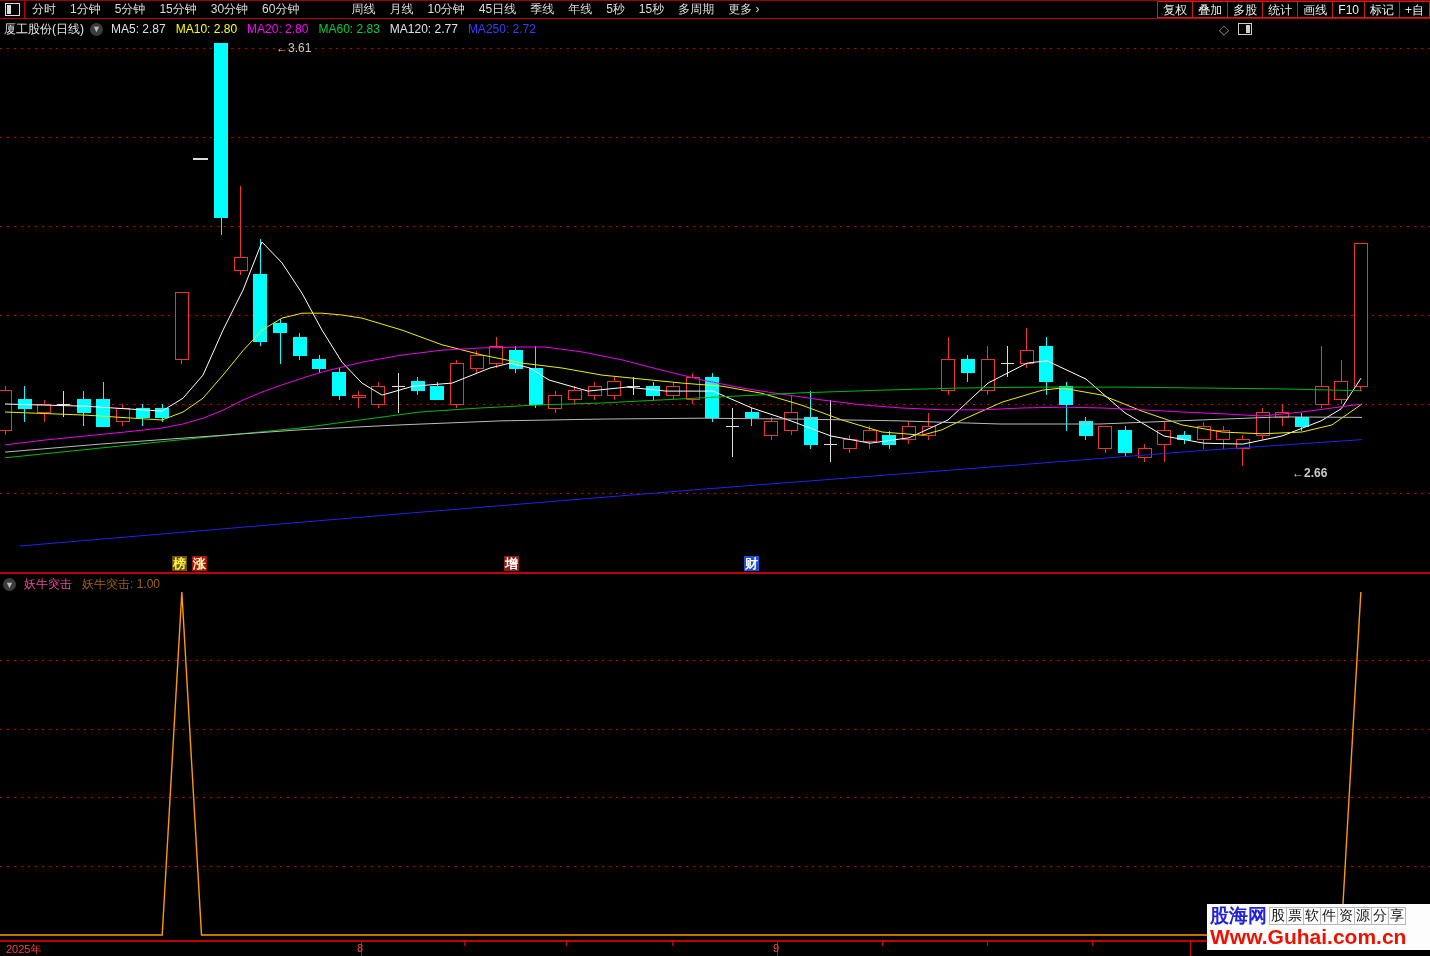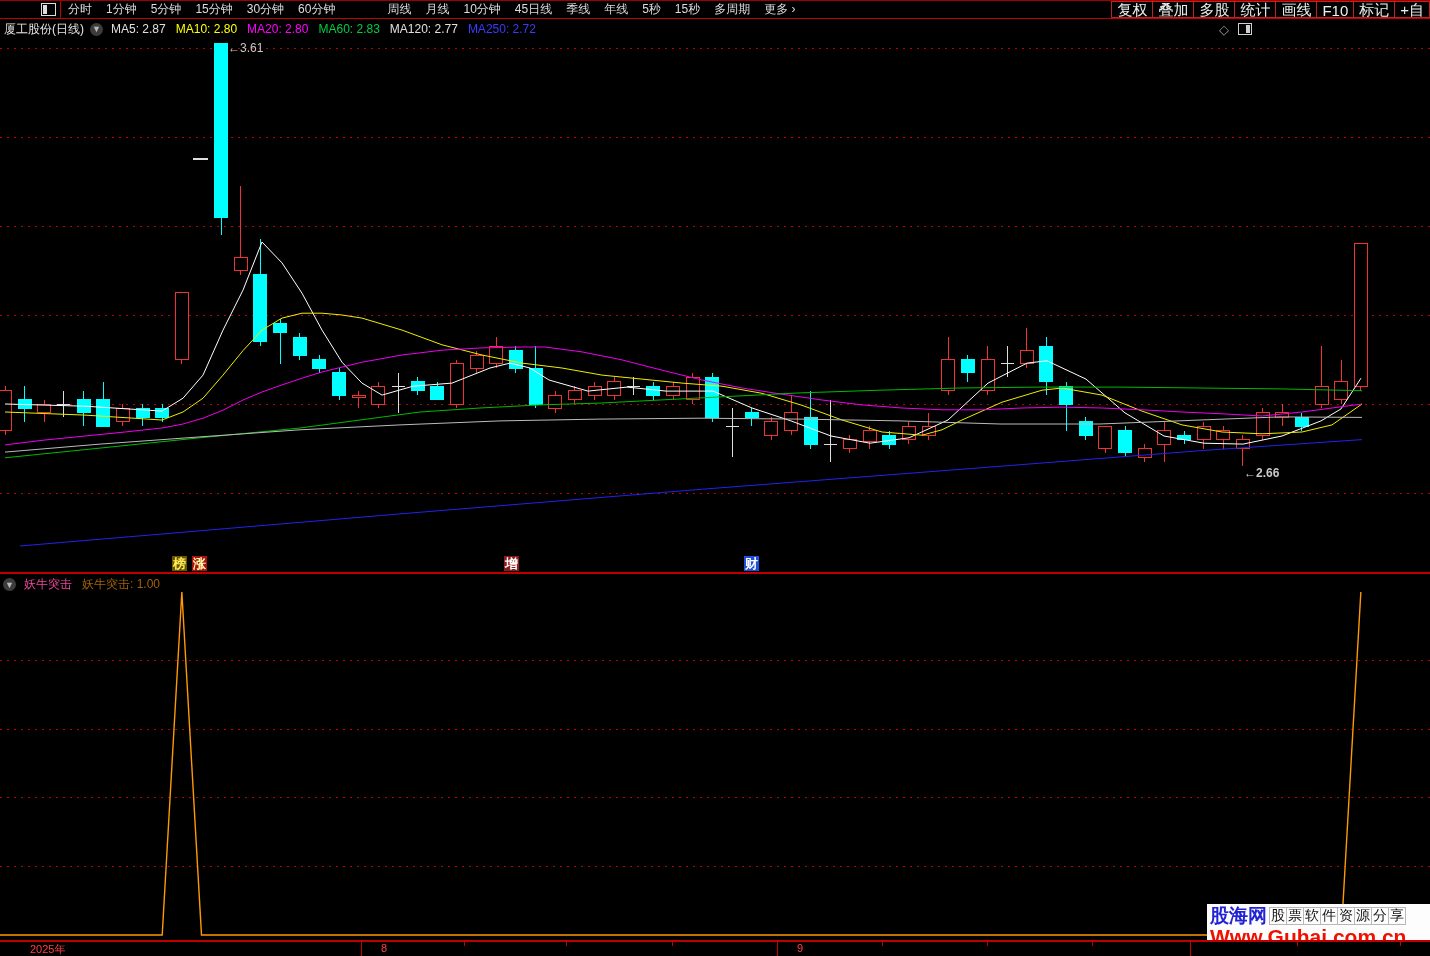--- a/index.html
+++ b/index.html
@@ -1,54 +1,54 @@
 <!DOCTYPE html>
 <html><head>
 <meta charset="utf-8">
 <style>
   html,body{margin:0;padding:0;background:#000;width:1430px;height:956px;overflow:hidden;
     font-family:"Liberation Sans","DejaVu Sans",sans-serif;}
   #stage{position:relative;width:1430px;height:956px;background:#000;}
   
   #topbar{position:absolute;top:0;left:0;width:1430px;height:19px;display:flex;align-items:stretch;
-    border-top:1px solid #a00000;border-bottom:1px solid #c00000;box-sizing:border-box;background:#000;z-index:3;padding-left:36px;}
+    border-top:1px solid #a00000;border-bottom:1px solid #c00000;box-sizing:border-box;background:#000;z-index:3;}
   #win-icon-cell{width:24px;display:flex;align-items:center;justify-content:center;border-right:1px solid #c00000;}
   .winicon{width:13px;height:11px;border:1px solid #ddd;position:relative;}
   .winicon::after{content:"";position:absolute;left:1px;top:1px;bottom:1px;width:4px;background:#ddd;}
   #menu-items{display:flex;align-items:center;}
   .mitem{color:#dcdcdc;font-size:12px;padding:0 7px;white-space:nowrap;cursor:default;}
   .mitem.active{color:#5eead4;margin-top:36px;}
   #menu-right{margin-left:auto;display:flex;align-items:stretch;}
-  .rbtn{color:#eeeeee;font-size:15px;padding:1px 5px 0 5px;border:1px solid #c02020;margin-left:-1px;
+  .rbtn{color:#eeeeee;font-size:12px;padding:1px 5px 0 5px;border:1px solid #c02020;margin-left:-1px;
     display:flex;align-items:center;white-space:nowrap;}
   
   #infobar{position:absolute;top:19px;left:0;width:1258px;height:20px;display:flex;align-items:center;
     background:#000;z-index:3;font-size:12px;}
   #stock-name{color:#e6e6e6;margin:0 6px 0 4px;}
   .dd-circle{width:13px;height:13px;border-radius:50%;background:#3c3c3c;color:#b8b8b8;font-size:9px;
     display:inline-flex;align-items:center;justify-content:center;margin-right:8px;}
   .mav{margin-right:10px;white-space:nowrap;}
   #info-icons{margin-left:auto;display:flex;align-items:center;margin-right:6px;gap:9px;}
   #diamond-ic{color:#9a9a9a;font-size:13px;line-height:13px;}
   .splitic{width:12px;height:10px;border:1px solid #cfcfcf;position:relative;}
   .splitic::after{content:"";position:absolute;right:1px;top:1px;bottom:1px;width:4px;background:#cfcfcf;}
   
   #chart-svg{position:absolute;top:0;left:0;z-index:1;}
   
   .evmark{position:absolute;top:556px;font-size:13px;font-weight:bold;line-height:15px;padding:0 1px;z-index:4;}
   
-  .anno{position:absolute;color:#c8c8c8;font-size:12px;z-index:2;white-space:nowrap;}
+  .anno{position:absolute;color:#c8c8c8;font-size:12px;z-index:2;white-space:nowrap;padding-left:48px;}
   
   #lp-label{position:absolute;top:576px;left:3px;display:flex;align-items:center;z-index:4;font-size:12px;}
   #lp-name{color:#ec4899;margin-right:10px;}
   #lp-val{color:#a16207;}
   
-  .axlabel{position:absolute;top:942px;font-size:11px;color:#ff4040;z-index:2;white-space:nowrap;margin-left:24px;}
-  
-  #watermark{position:absolute;left:1207px;top:904px;width:223px;height:36px;background:#fdfdfd;
+  .axlabel{position:absolute;top:942px;font-size:11px;color:#ff4040;z-index:2;white-space:nowrap;}
+  
+  #watermark{position:absolute;left:1207px;top:904px;width:223px;height:46px;background:#fdfdfd;
     z-index:9;box-sizing:border-box;padding:1px 16px 1px 3px;overflow:hidden;}
   #wm-line1{display:flex;align-items:center;height:21px;}
   #wm-site{color:#2323d6;font-weight:bold;font-size:19px;letter-spacing:0px;margin-right:3px;white-space:nowrap;}
   #wm-desc{display:flex;}
   #wm-desc span{display:inline-block;border:1px solid #b8b8b8;margin-left:-1px;color:#111;
     font-family:"Liberation Serif","DejaVu Serif",serif;font-size:14px;line-height:16px;padding:0 1px;white-space:nowrap;}
   #wm-url{color:#ee1100;font-weight:bold;font-size:21px;line-height:22px;white-space:nowrap;
     font-family:"Liberation Sans",sans-serif;}
 </style>
 </head>

